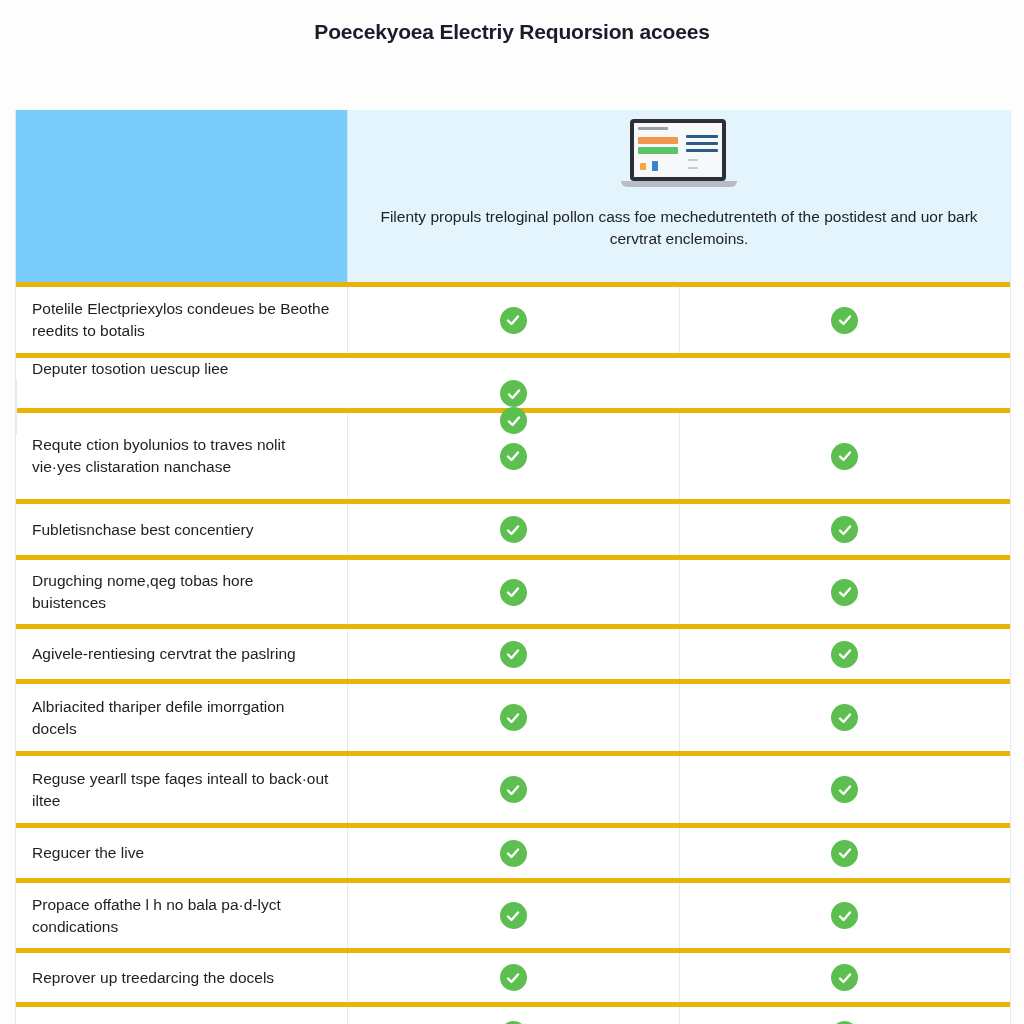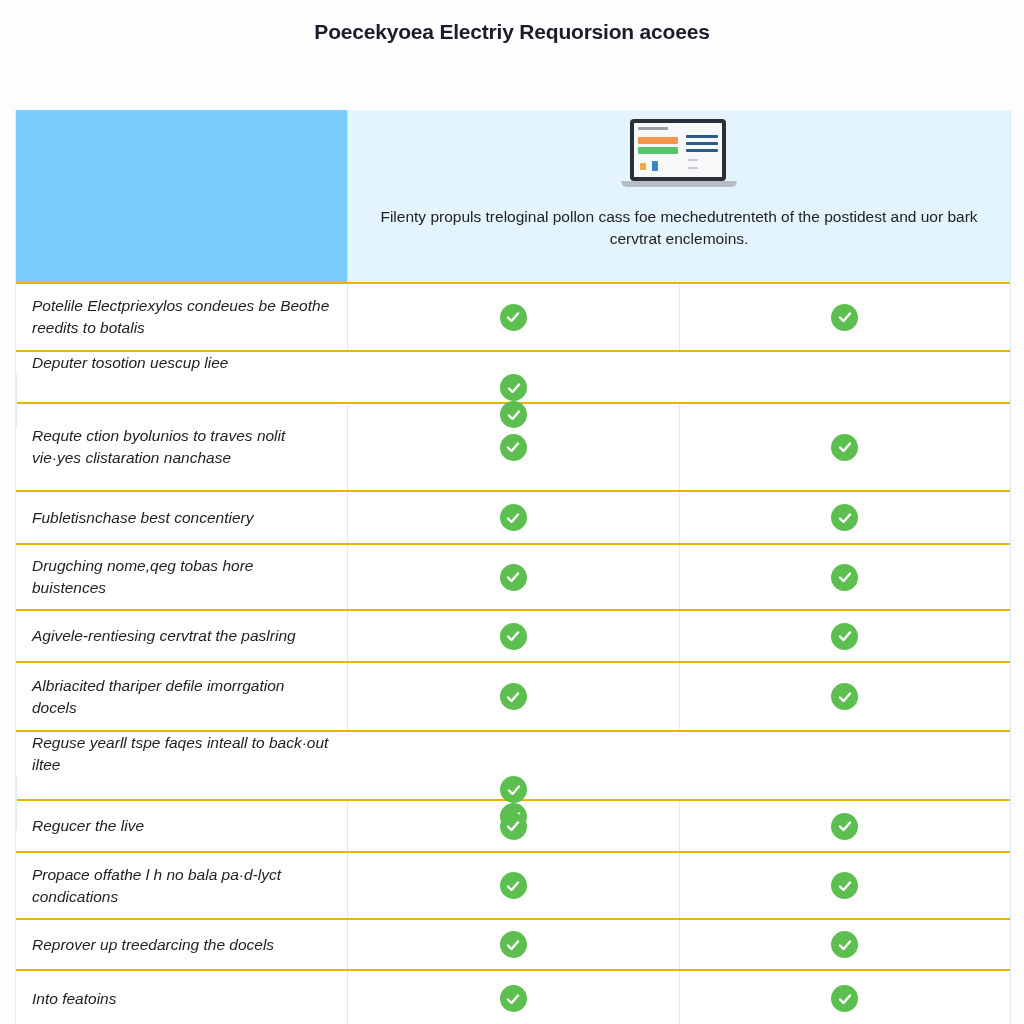--- a/index.html
+++ b/index.html
@@ -21,21 +21,21 @@
   .head-blank { width: 331px; background: #7acdfb; }
   .head-col {
     flex: 1; background: #e3f4fd; border-left: 1px solid #cfe6f4;
     display: flex; flex-direction: column; align-items: center;
   }
   .icon-wrap { height: 90px; display: flex; align-items: center; justify-content: center; }
   .head-text {
     font-size: 15.5px; line-height: 22px; text-align: center; color: #222;
     padding: 0 14px; margin-top: 6px;
   }
-  .row { display: flex; border-top: 2px solid #eab308; background: #ffffff; font-style: italic; }
+  .row { display: flex; border-top: 5px solid #eab308; background: #ffffff; }
   .row-label {
     width: 331px; box-sizing: border-box; padding: 0 16px;
     display: flex; align-items: center; font-size: 15.5px; line-height: 22px; color: #1e1e24;
   }
   .row-cell {
     flex: 1; border-left: 1px solid #dcebf5; display: flex; align-items: center; justify-content: center;
   }
   .check {
     width: 27px; height: 27px; border-radius: 50%; background: #5cbf50;
     display: flex; align-items: center; justify-content: center;
@@ -204,21 +204,21 @@
       </div>
     </div>
     <div class="row-cell">
       <div class="check">
         <svg width="16" height="16" viewBox="0 0 16 16">
               <path d="M3 8.5 L6.5 12 L13 4.5" fill="none" stroke="#fff" stroke-width="2.4" stroke-linecap="round" stroke-linejoin="round"></path>
             </svg>
       </div>
     </div>
   </div>
-      <div class="row" style="height: 67px; flex-direction: column;">
+      <div class="row" style="height: 67px;">
     <div class="row-label">Reguse yearll tspe faqes inteall to back·out iltee</div>
     <div class="row-cell">
       <div class="check">
         <svg width="16" height="16" viewBox="0 0 16 16">
               <path d="M3 8.5 L6.5 12 L13 4.5" fill="none" stroke="#fff" stroke-width="2.4" stroke-linecap="round" stroke-linejoin="round"></path>
             </svg>
       </div>
     </div>
     <div class="row-cell">
       <div class="check">

